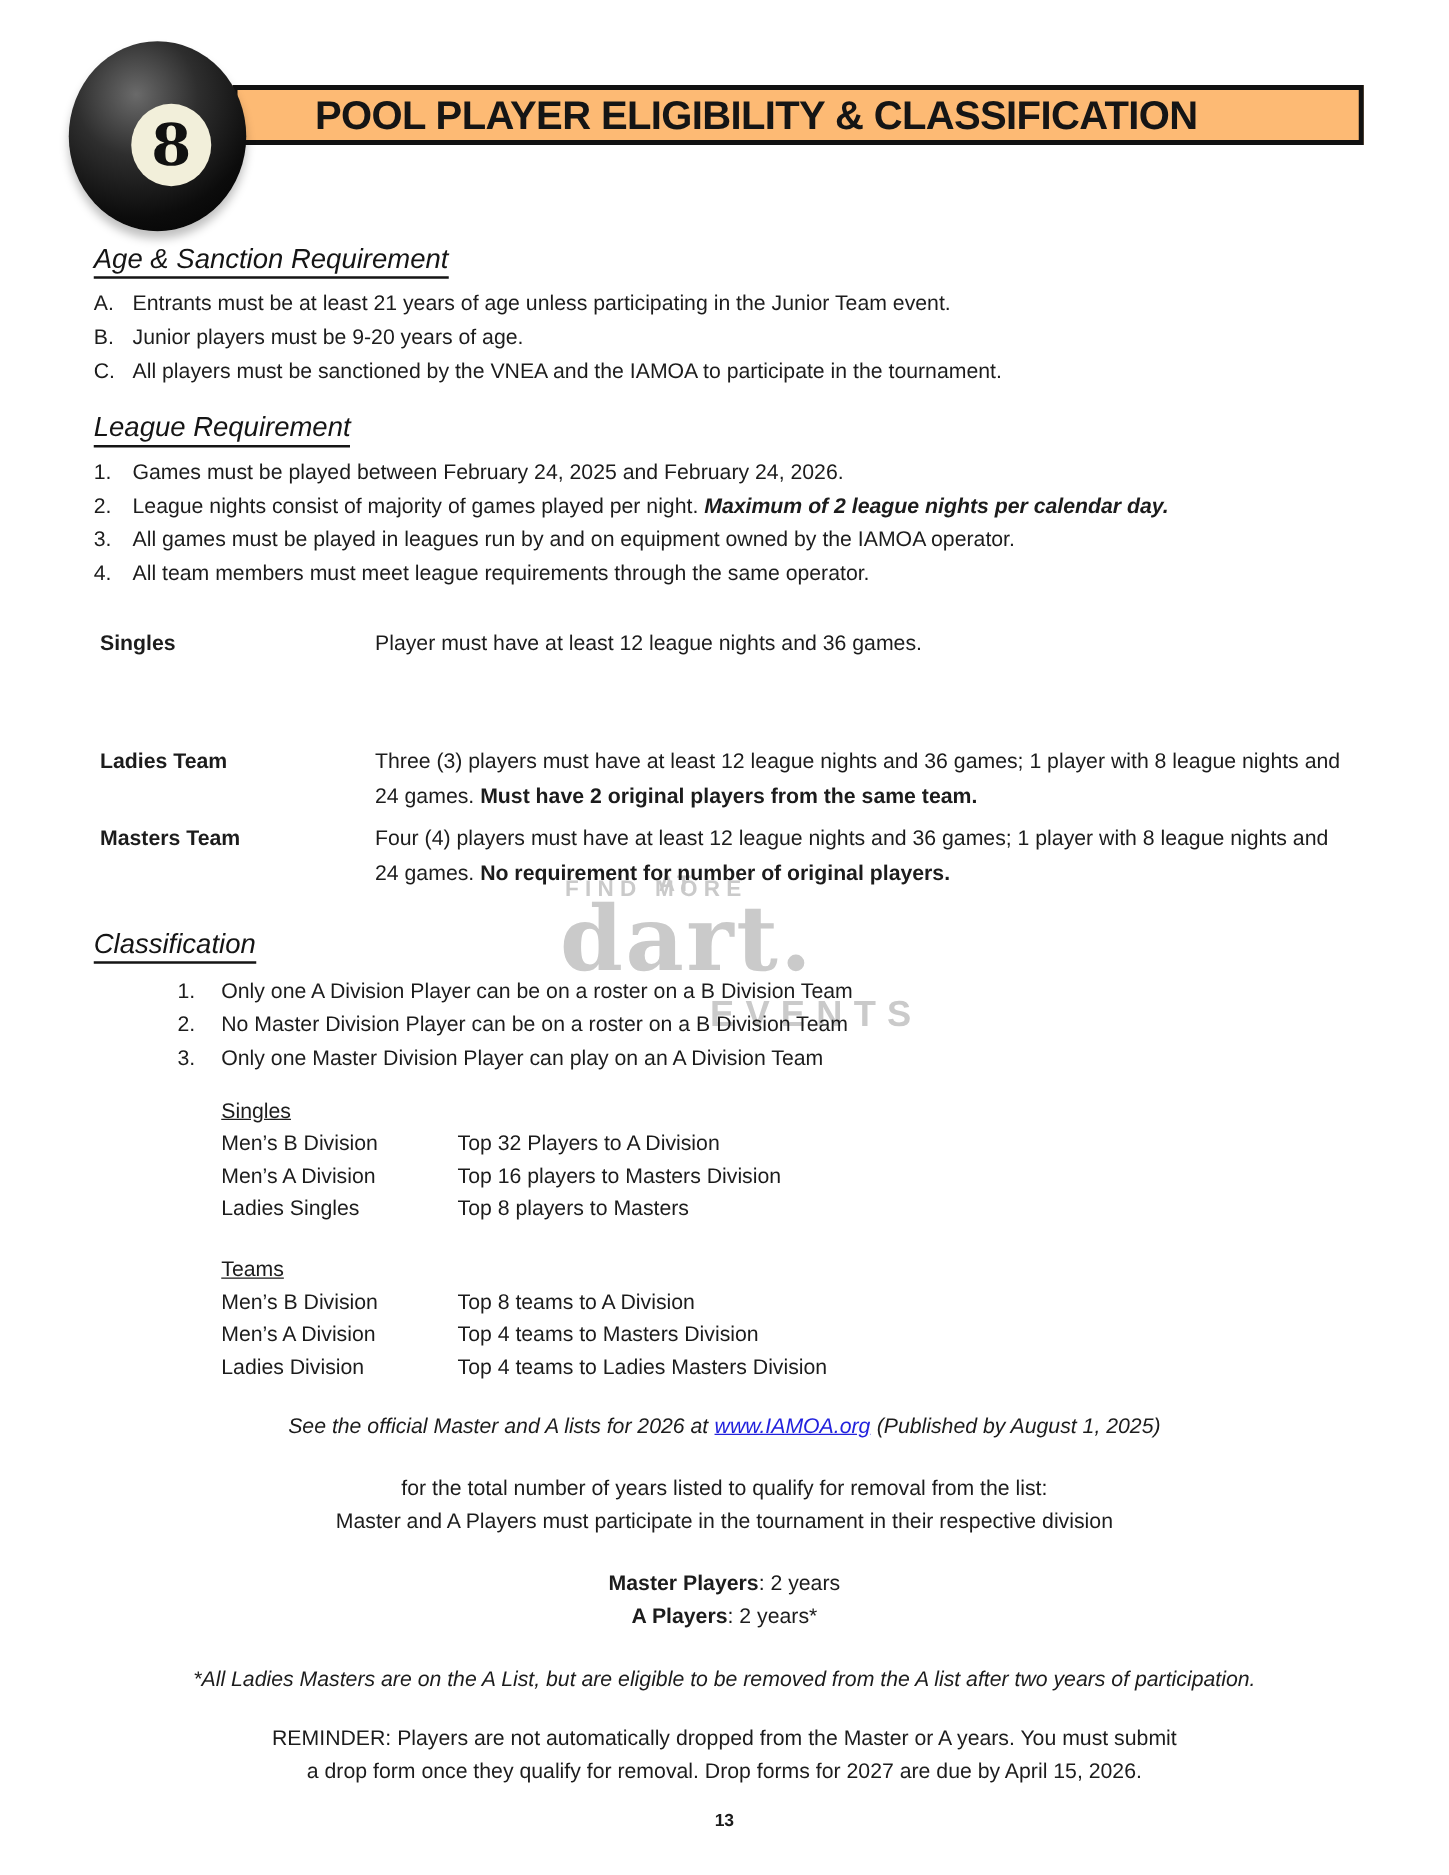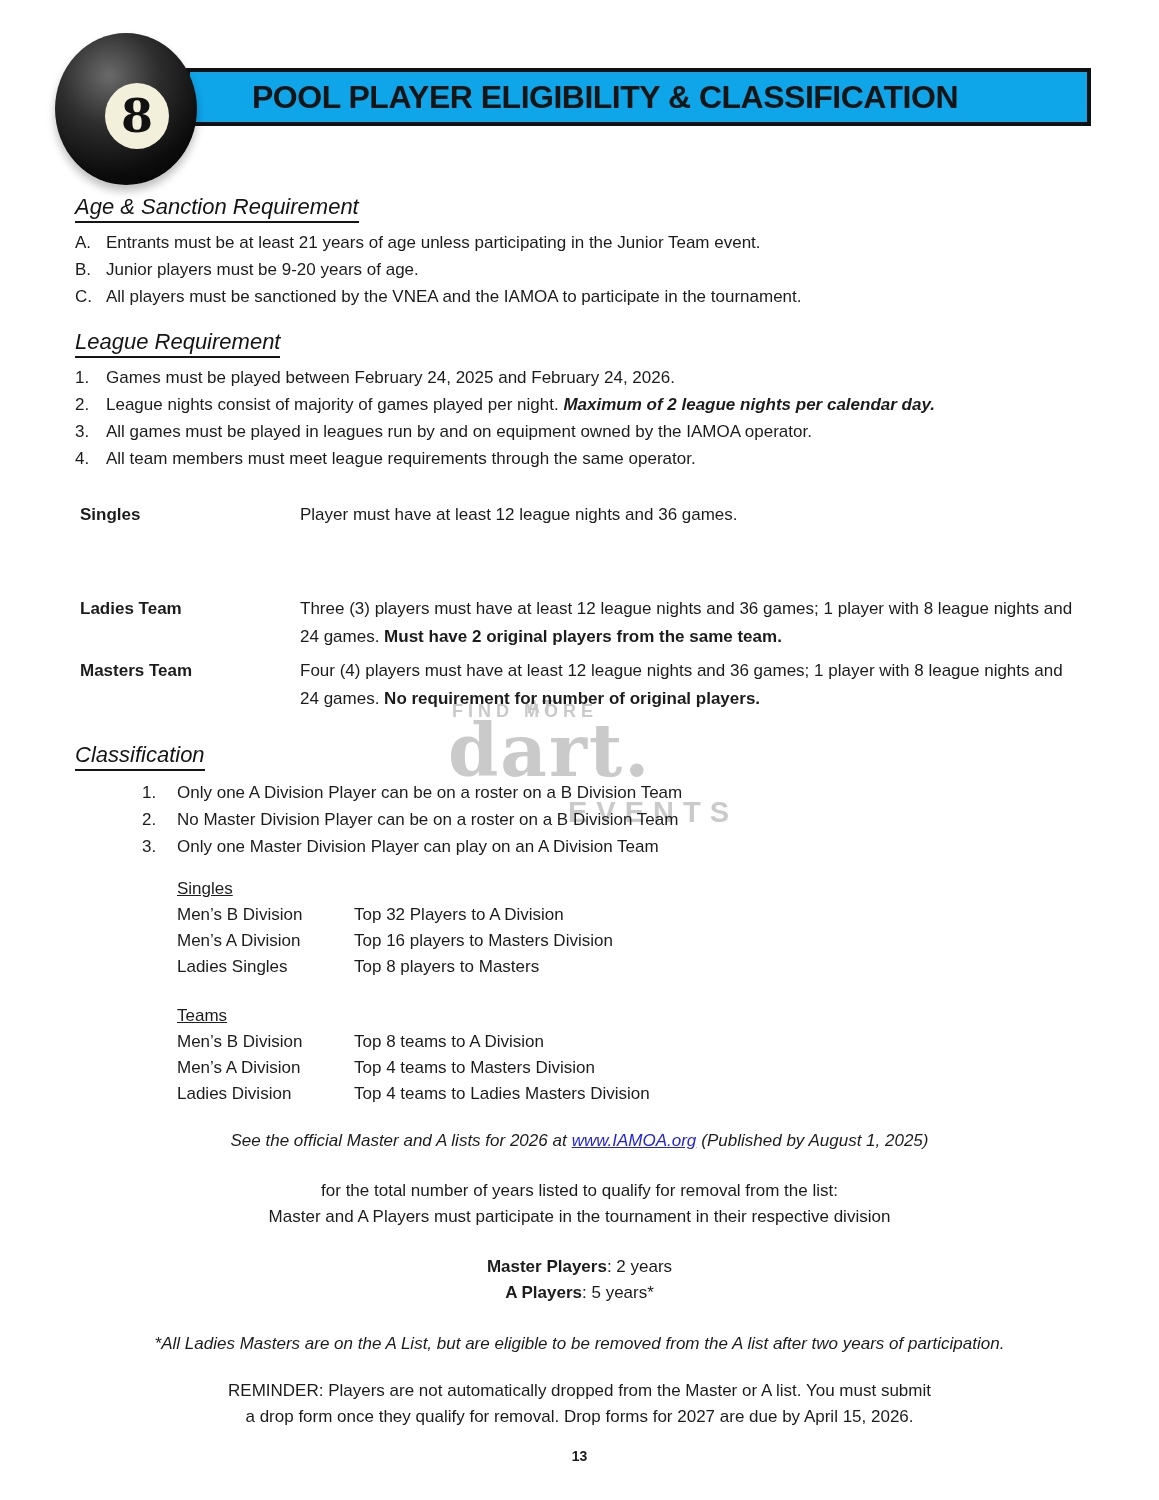--- a/index.html
+++ b/index.html
@@ -15,22 +15,22 @@
   }
   
   .watermark { position: absolute; z-index: 0; color: #cacaca; font-weight: bold; }
   .wm-find   { left: 452px; top: 701px; font-size: 18px; letter-spacing: 5px; }
   .wm-at     { left: 527px; top: 697px; font-size: 18px; letter-spacing: 3px; }
   .wm-dart   { left: 448px; top: 715px; font-size: 72px; line-height: 1;
                font-family: "DejaVu Serif", serif; font-weight: 700; letter-spacing: 2px; }
   .wm-events { left: 568px; top: 796px; font-size: 29px; letter-spacing: 9px; }
   
   .title-box {
-    position: absolute; left: 186px; top: 68px; width: 905px; height: 58px;
-    border: 4px solid #111; background: #0ea5e9; z-index: 1;
+    position: absolute; left: 186px; top: 68px; width: 905px; height: 48px;
+    border: 4px solid #111; background: #fdba74; z-index: 1;
     display: flex; align-items: center; padding-left: 62px;
   }
   .title-text {
     font-size: 32px; font-weight: bold; letter-spacing: -0.5px; color: #151515;
     white-space: nowrap;
   }
   .eight-ball {
     position: absolute; left: 55px; top: 33px; width: 142px; height: 152px; z-index: 2;
     border-radius: 50%;
     background: radial-gradient(circle at 38% 28%, #6a6a6a 0%, #2e2e2e 35%, #0c0c0c 70%, #000 100%);
@@ -52,21 +52,21 @@
   .li { display: flex; line-height: 27px; font-size: 17px; }
   .li .mk { width: 31px; flex: 0 0 31px; }
   .bi { font-weight: bold; font-style: italic; }
   .b  { font-weight: bold; }
   
   .trow { position: absolute; left: 0; width: 1159px; z-index: 1; }
   .trow .tl { position: absolute; left: 80px; top: 0; font-weight: bold; font-size: 17px; line-height: 28px; }
   .trow .td { margin-left: 300px; width: 782px; font-size: 17px; line-height: 28px; }
   
   .subhead { font-size: 17px; text-decoration: underline; line-height: 26px; }
-  .srow { display: flex; font-size: 17px; line-height: 26px; }
+  .srow { display: flex; font-size: 17px; line-height: 26px; gap: 12px; }
   .srow .sl { width: 177px; flex: 0 0 177px; }
   
   .center { left: 0; width: 1159px; text-align: center; font-size: 17px; line-height: 26px; }
   .it { font-style: italic; }
   .link { text-decoration: underline; margin: 0 5px; cursor: pointer; }
   .pgnum { font-weight: bold; font-size: 14px; }
 </style>
 </head>
 <body>
 
@@ -193,25 +193,25 @@
     <span>See the official Master and A lists for 2026 at</span><a class="link" style="color:#2222dd;">www.IAMOA.org</a><span>(Published by August 1, 2025)</span>
   </div>
 
   <div class="z center" style="top:1178px;">
     <div>for the total number of years listed to qualify for removal from the list:</div>
     <div>Master and A Players must participate in the tournament in their respective division</div>
   </div>
 
   <div class="z center" style="top:1254px;">
     <div><span class="b">Master Players</span><span>: 2 years</span></div>
-    <div><span class="b">A Players</span><span>: 5 years*</span></div>
+    <div><span class="b">A Players</span><span>: 2 years*</span></div>
   </div>
 
   <div class="z center it" style="top:1331px;font-style:italic;">*All Ladies Masters are on the A List, but are eligible to be removed from the A list after two years of participation.</div>
 
   <div class="z center" style="top:1378px;">
-    <div>REMINDER: Players are not automatically dropped from the Master or A list. You must submit</div>
+    <div>REMINDER: Players are not automatically dropped from the Master or A years. You must submit</div>
     <div>a drop form once they qualify for removal. Drop forms for 2027 are due by April 15, 2026.</div>
   </div>
 
   <div class="z center pgnum" style="top:1443px;">13</div>
 
 </div>
 
 </body></html>

